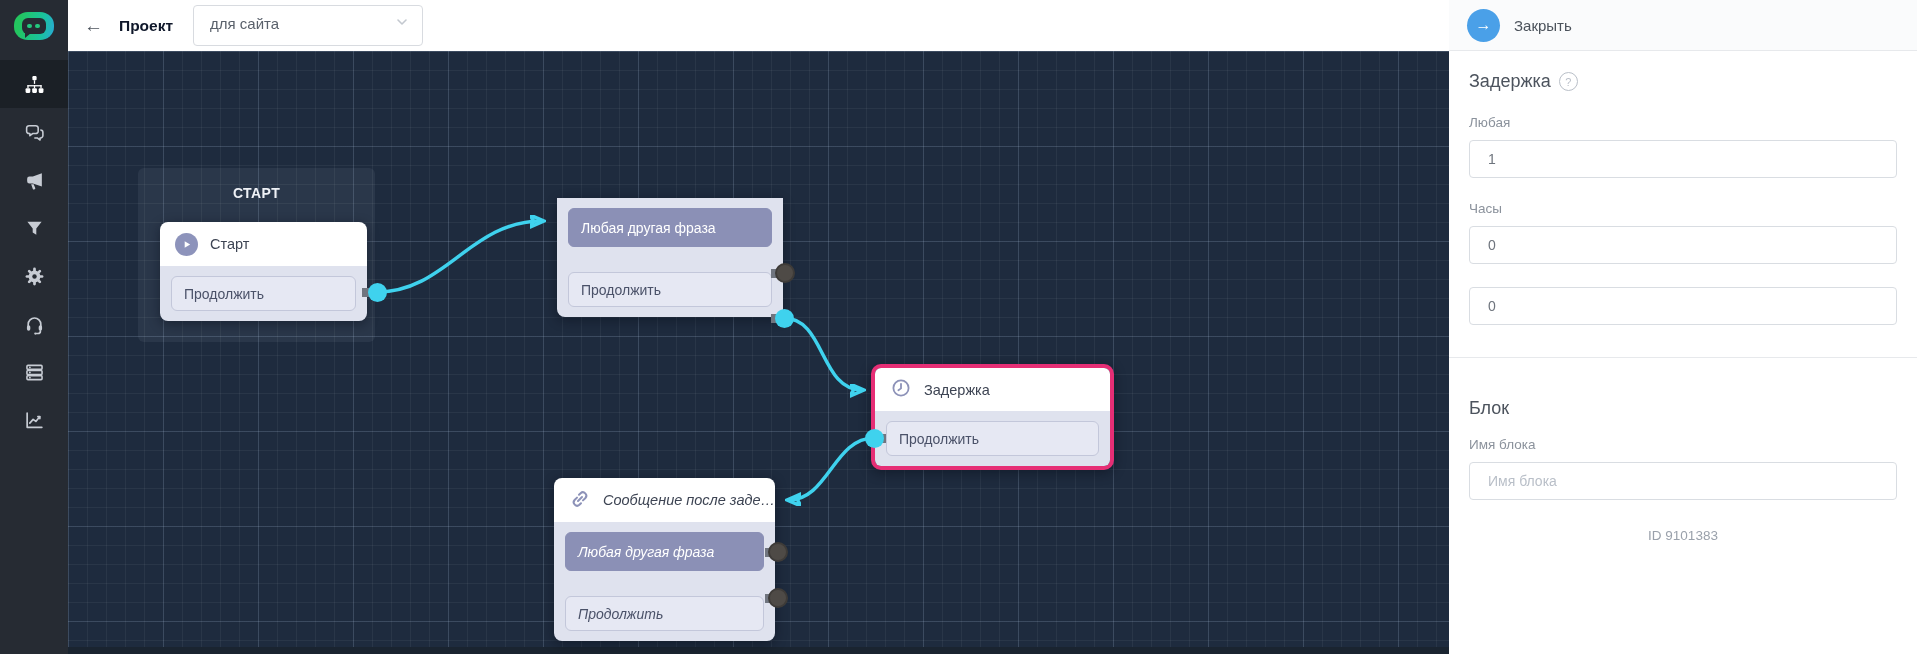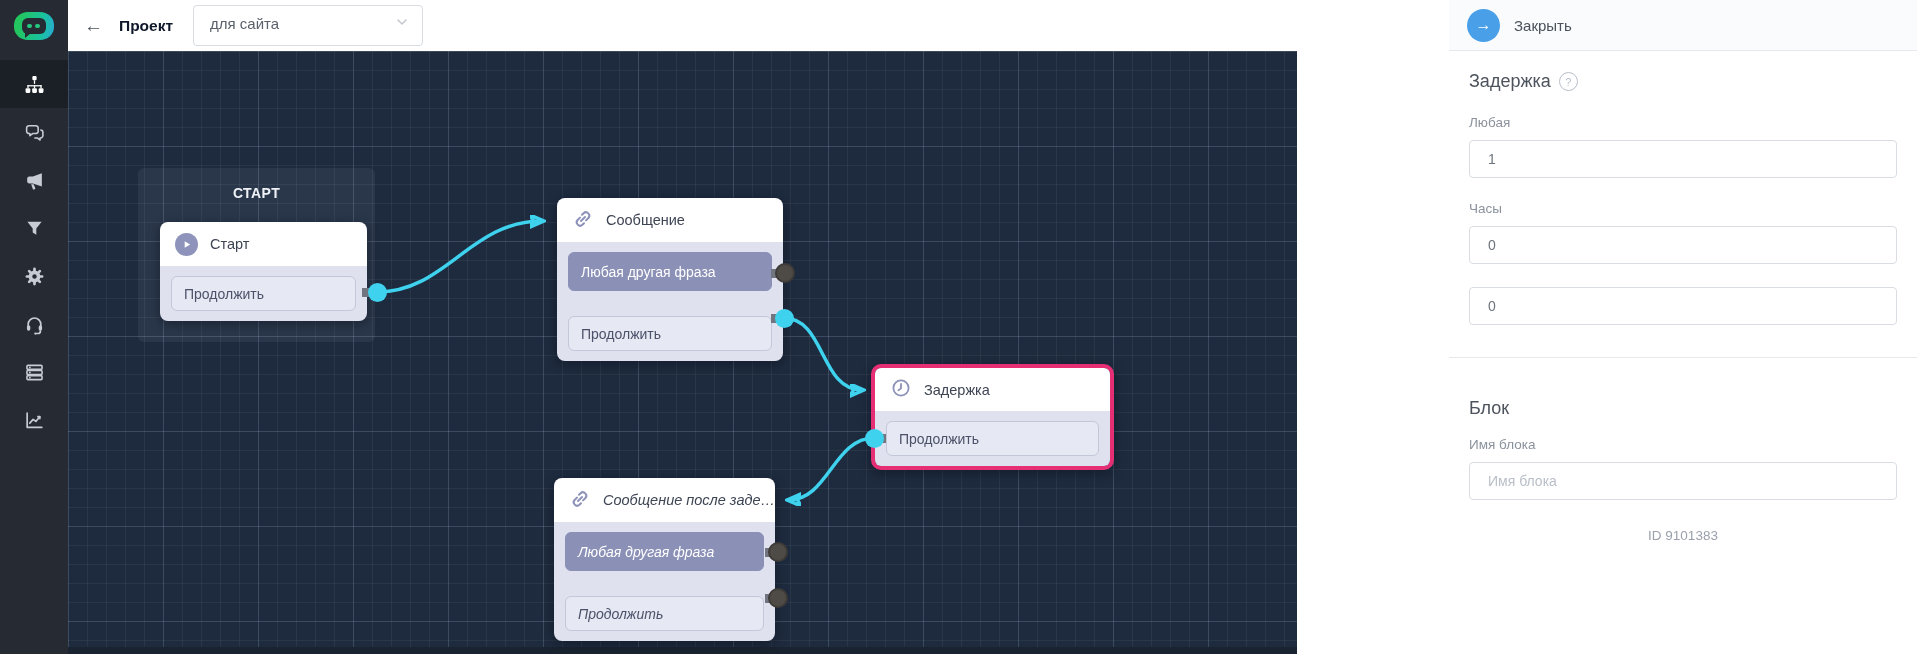--- a/index.html
+++ b/index.html
@@ -24,27 +24,27 @@
   .nav-item svg{display:block;}
   
   .topbar{position:absolute;left:68px;top:0;width:1381px;height:51px;background:#fff;z-index:9;
     display:flex;align-items:center;}
   .back-btn{margin-left:16px;font-size:19px;color:#4b525b;cursor:pointer;line-height:1;}
   .project-label{margin-left:16px;font-size:15.5px;color:#0f172a;font-weight:bold;}
   .bot-select{margin-left:20px;width:200px;height:35px;border:1px solid #d8dbe0;border-radius:4px;
     display:flex;align-items:center;padding:0 12px 4px 16px;cursor:pointer;background:#fff;}
   .bot-select-value{flex:1;font-size:15px;color:#5a616b;}
   
-  .canvas{position:absolute;left:68px;top:51px;width:1197px;height:603px;background:#1e2b3e;overflow:hidden;
+  .canvas{position:absolute;left:68px;top:51px;width:1381px;height:603px;background:#1e2b3e;overflow:hidden;
     background-image:
       linear-gradient(rgba(160,185,220,.16) 1px,transparent 1px),
       linear-gradient(90deg,rgba(160,185,220,.16) 1px,transparent 1px),
       linear-gradient(rgba(255,255,255,.05) 1px,transparent 1px),
       linear-gradient(90deg,rgba(255,255,255,.05) 1px,transparent 1px);
-    background-size:95px 95px,95px 95px,19px 19px,19px 19px;padding-left:32px;}
+    background-size:95px 95px,95px 95px,19px 19px,19px 19px;}
   .canvas-edge{position:absolute;left:0;bottom:0;width:100%;height:7px;background:#1a2430;}
   .connections{position:absolute;left:0;top:0;width:1381px;height:603px;z-index:3;pointer-events:none;}
   .connections path{stroke:#3fd2ee;stroke-width:3.5;fill:none;stroke-linecap:round;}
   
   .node-group{position:absolute;left:70px;top:117px;width:237px;height:174px;
     background:rgba(219,226,238,.07);border-radius:6px;z-index:1;}
   .group-title{padding-top:17px;text-align:center;color:#eef1f6;font-size:14px;font-weight:bold;letter-spacing:.4px;}
   
   .node{position:absolute;z-index:2;border-radius:8px;box-shadow:0 3px 12px rgba(6,10,22,.45);cursor:pointer;}
   .node-header{background:#fff;height:44px;display:flex;align-items:center;gap:12px;padding:0 15px;
@@ -221,30 +221,20 @@
           </svg>
       </span>
       <span>Старт</span>
     </div>
     <div class="node-body">
       <div class="node-btn light">Продолжить</div>
     </div>
   </div>
 
   <div class="node" style="left:489px;top:147px;width:226px;">
-    <div class="node-header">
-      <span>
-        <svg width="22" height="22" viewBox="0 0 22 22" fill="none" stroke="#8d92b8" stroke-width="2" stroke-linecap="round">
-          <path d="M9 13l4-4"></path>
-          <path d="M8 9.6l-2.4 2.4a3.4 3.4 0 0 0 4.8 4.8L12 15.2"></path>
-          <path d="M14 12.4l2.4-2.4a3.4 3.4 0 0 0-4.8-4.8L10 6.8"></path>
-        </svg>
-      </span>
-      <span>Сообщение</span>
-    </div>
     <div class="node-body">
       <div class="node-btn dark">Любая другая фраза</div>
       <div class="node-btn light">Продолжить</div>
     </div>
   </div>
 
   <div class="node selected" style="left:803px;top:313px;width:235px;">
     <div class="node-header">
       <span>
         <svg width="22" height="22" viewBox="0 0 22 22" fill="none" stroke="#8d92b8" stroke-width="1.8" stroke-linecap="round">

